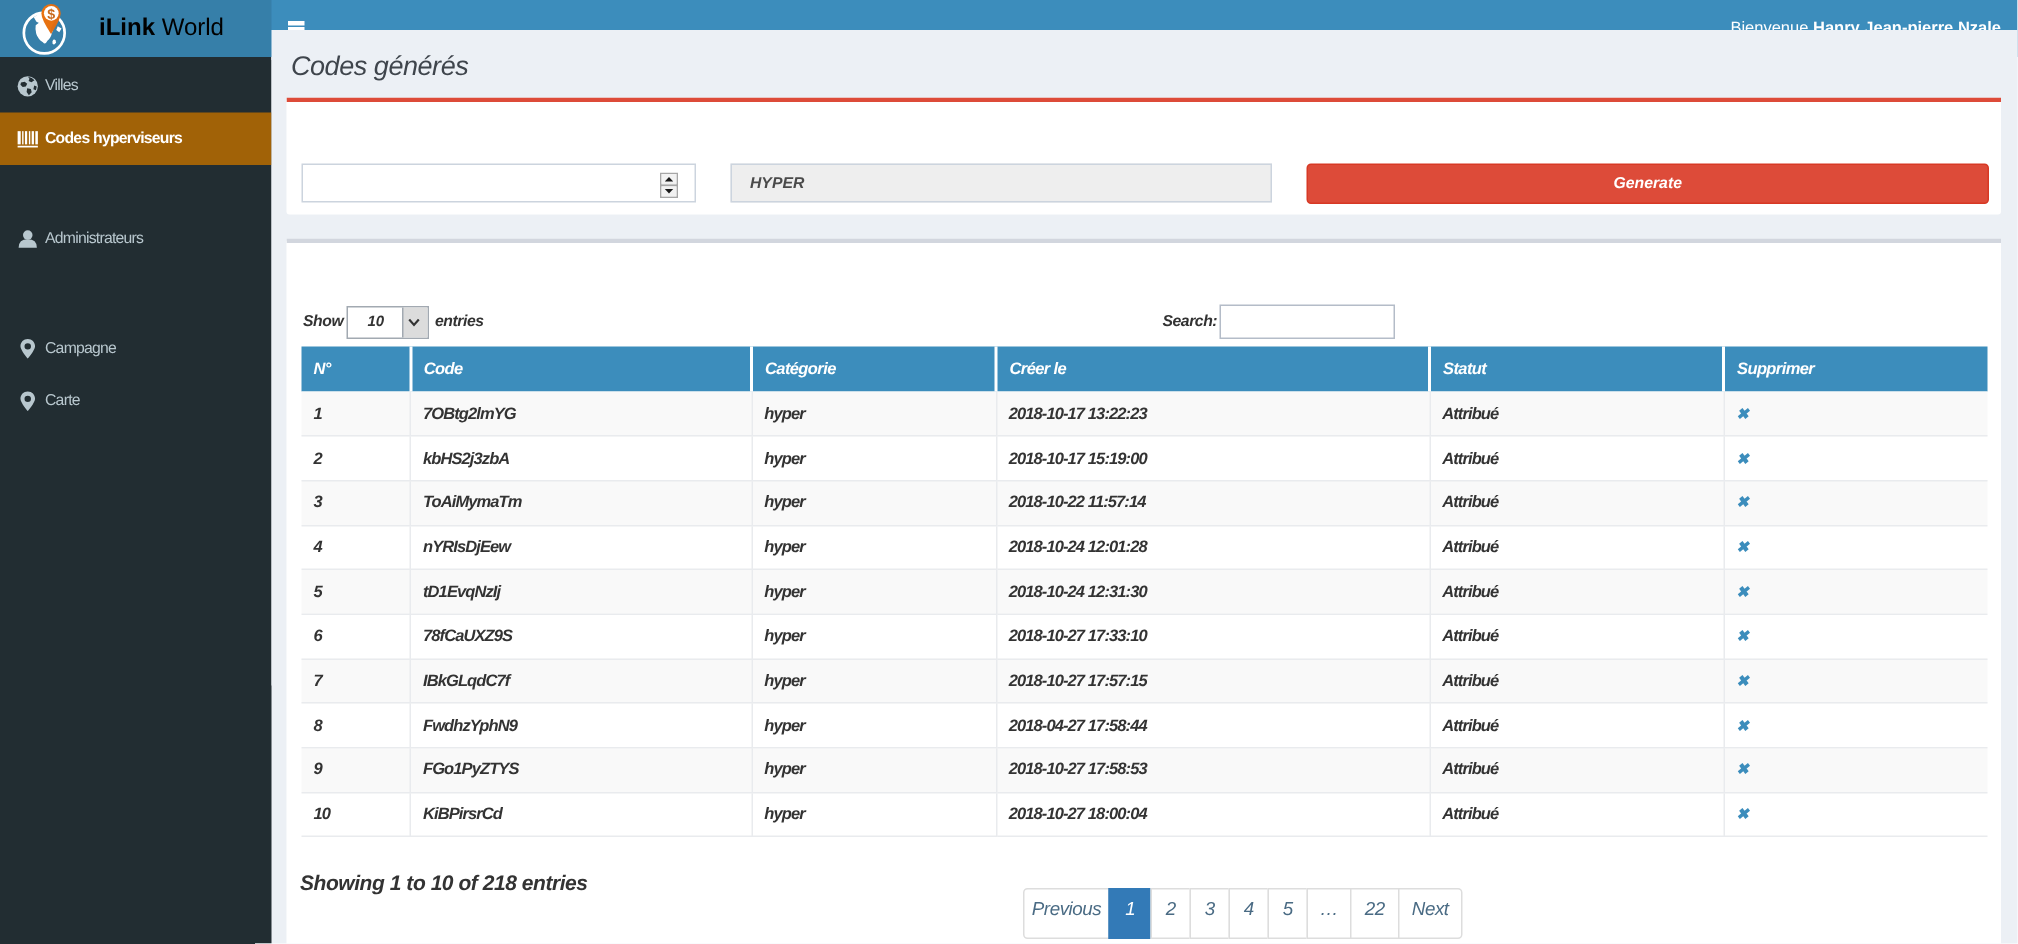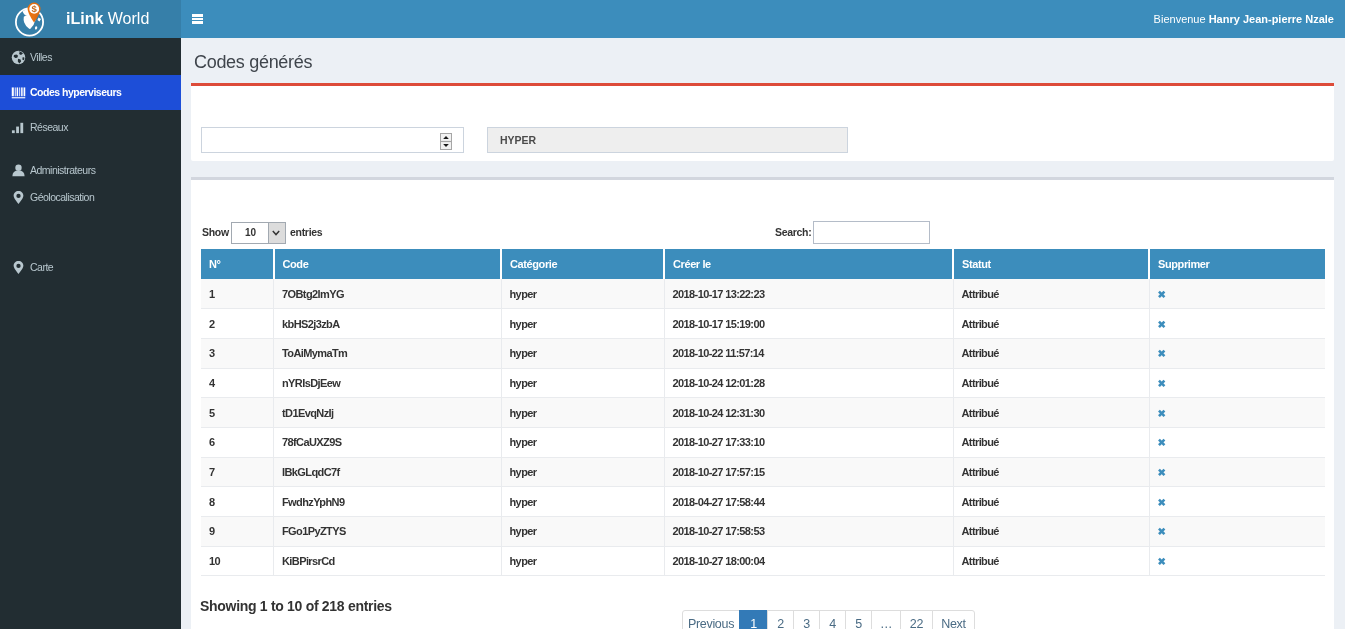--- a/index.html
+++ b/index.html
@@ -3,35 +3,35 @@
 <meta charset="utf-8">
 <style>
   * { margin:0; padding:0; box-sizing:border-box; }
   html,body { width:1345px; height:629px; overflow:hidden; }
   body { font-family:"Liberation Sans", sans-serif; background:#ecf0f5; position:relative; }
   .abs { position:absolute; }
 
   
   #navbar { left:0; top:0; width:1345px; height:38px; background:#3c8dbc; }
   #logo { left:0; top:0; width:181px; height:38px; background:#367fa9; }
-  #logotext { left:66px; top:0; height:28px; line-height:38px; color:#ffffff; font-size:16px; font-weight:400; white-space:nowrap; }
+  #logotext { left:66px; top:0; height:28px; line-height:38px; color:#000000; font-size:16px; font-weight:400; white-space:nowrap; }
   #logotext b { font-weight:700; }
   .hbar { left:192px; width:11px; height:2.6px; background:#fff; }
   #welcome { right:11px; top:0; height:38px; line-height:38px; color:#fff; font-size:11px; white-space:nowrap; }
   #welcome b { font-weight:700; }
 
   
   #sidebar { left:0; top:38px; width:181px; height:591px; background:#222d32; }
   .mitem { position:absolute; left:0; width:181px; height:35px; color:#b8c7ce; font-size:10.5px; font-weight:400; letter-spacing:-0.5px; line-height:35px; }
   .mitem .ic { position:absolute; left:11px; top:10px; width:15px; height:15px; }
   .mitem .txt { position:absolute; left:30px; top:0; }
-  .mitem.active { background:#1d4ed8; color:#fff; font-weight:700; }
-
-  
-  #content { left:181px; top:38px; width:1164px; height:437px; background:#ecf0f5; }
+  .mitem.active { background:#a16207; color:#fff; font-weight:700; }
+
+  
+  #content { left:181px; top:20px; width:1164px; height:437px; background:#ecf0f5;font-style:italic; }
   #h1 { position:absolute; left:13px; top:14px; letter-spacing:-0.3px; font-size:18px; color:#3f454c; font-weight:400; }
 
   .box { position:absolute; background:#fff; border-radius:0 0 2px 2px; }
   #box1 { left:10px; top:45px; width:1143px; height:78px; border-top:3px solid #dd4b39; }
   #box2 { left:10px; top:139px; width:1143px; height:500px; border-top:3px solid #d2d6de; }
 
   
   #numinput { left:20px; top:89px; width:263px; height:26px; background:#fff; border:1px solid #ccd4de; }
   #hyper { left:306px; top:89px; width:361px; height:26px; background:#eee; border:1px solid #ccd4de; color:#4a4a4a; font-size:10.5px; font-weight:700; line-height:24px; padding-left:12px; }
   #genbtn { left:690px; top:89px; width:455px; height:27px; background:#dd4b39; border:1px solid #d73925; border-radius:3px; color:#fff; font-size:10.5px; font-weight:700; text-align:center; line-height:25px; }
@@ -104,44 +104,34 @@
           <rect x="4" y="2.6" width="1" height="9.4"></rect>
           <rect x="6" y="2.6" width="1.6" height="9.4"></rect>
           <rect x="8.8" y="2.6" width="1" height="9.4"></rect>
           <rect x="10.8" y="2.6" width="1.6" height="9.4"></rect>
           <rect x="13.4" y="2.6" width="1.8" height="9.4"></rect>
           <rect x="0.8" y="13" width="14.4" height="1.2"></rect>
         </g>
       </svg>
       <span class="txt">Codes hyperviseurs</span>
     </div>
-    <div class="mitem" style="top:71.5px">
-      <svg class="ic" viewBox="0 0 16 16">
-        <g fill="#b8c7ce">
-          <rect x="1" y="11" width="3" height="3"></rect>
-          <rect x="5.5" y="7" width="3" height="7"></rect>
-          <rect x="10" y="3" width="3" height="11"></rect>
-        </g>
-      </svg>
-      <span class="txt">Réseaux</span>
-    </div>
-    <div class="mitem" style="top:115px">
+    <div class="mitem" style="top:104px">
       <svg class="ic" viewBox="0 0 16 16">
         <g fill="#b8c7ce">
           <circle cx="8" cy="5" r="3.4"></circle>
           <path d="M1.5 14 q0 -6 6.5 -6 q6.5 0 6.5 6 z"></path>
         </g>
       </svg>
       <span class="txt">Administrateurs</span>
     </div>
-    <div class="mitem" style="top:141.5px">
+    <div class="mitem" style="top:176.5px">
       <svg class="ic" viewBox="0 0 16 16">
         <path d="M8 1 C11 1 13.2 3.2 13.2 6.2 C13.2 9 8 15 8 15 C8 15 2.8 9 2.8 6.2 C2.8 3.2 5 1 8 1 Z M8 4 A2.3 2.3 0 1 0 8 8.6 A2.3 2.3 0 1 0 8 4 Z" fill="#b8c7ce" fill-rule="evenodd"></path>
       </svg>
-      <span class="txt">Géolocalisation</span>
+      <span class="txt">Campagne</span>
     </div>
     <div class="mitem" style="top:211.5px">
       <svg class="ic" viewBox="0 0 16 16">
         <path d="M8 1 C11 1 13.2 3.2 13.2 6.2 C13.2 9 8 15 8 15 C8 15 2.8 9 2.8 6.2 C2.8 3.2 5 1 8 1 Z M8 4 A2.3 2.3 0 1 0 8 8.6 A2.3 2.3 0 1 0 8 4 Z" fill="#b8c7ce" fill-rule="evenodd"></path>
       </svg>
       <span class="txt">Carte</span>
     </div>
   </div>
 
   <div class="abs" style="left:181px; top:38px; width:1164px; height:2px; background:#fafbfd;"></div>
@@ -152,20 +142,21 @@
       <svg style="position:absolute; right:11px; top:5px" width="12" height="17" viewBox="0 0 12 17">
       <rect x="0.5" y="0.5" width="11" height="16" fill="#e6e6e6" stroke="#a6a6a6"></rect>
       <rect x="1" y="1" width="10" height="6.5" fill="#f2f2f2"></rect>
       <rect x="1" y="9.5" width="10" height="6.5" fill="#f2f2f2"></rect>
       <line x1="0.5" y1="8.5" x2="11.5" y2="8.5" stroke="#a6a6a6"></line>
       <path d="M3.2 6 L6 3 L8.8 6 Z" fill="#1a1a1a"></path>
       <path d="M3.2 11 L6 14 L8.8 11 Z" fill="#1a1a1a"></path>
     </svg>
     </div>
     <div class="abs" id="hyper">HYPER</div>
+    <div class="abs" id="genbtn">Generate</div>
 
     <div class="box" id="box2"></div>
     <div class="lbl" style="left:21px; top:188px;">Show</div>
     <div class="abs" id="selbox">
       <div class="val">10</div>
       <div class="btn">
         <svg class="chev" viewBox="0 0 10 10">
           <path d="M1 2.5 L5 7 L9 2.5" fill="none" stroke="#333" stroke-width="1.8"></path>
         </svg>
       </div>

